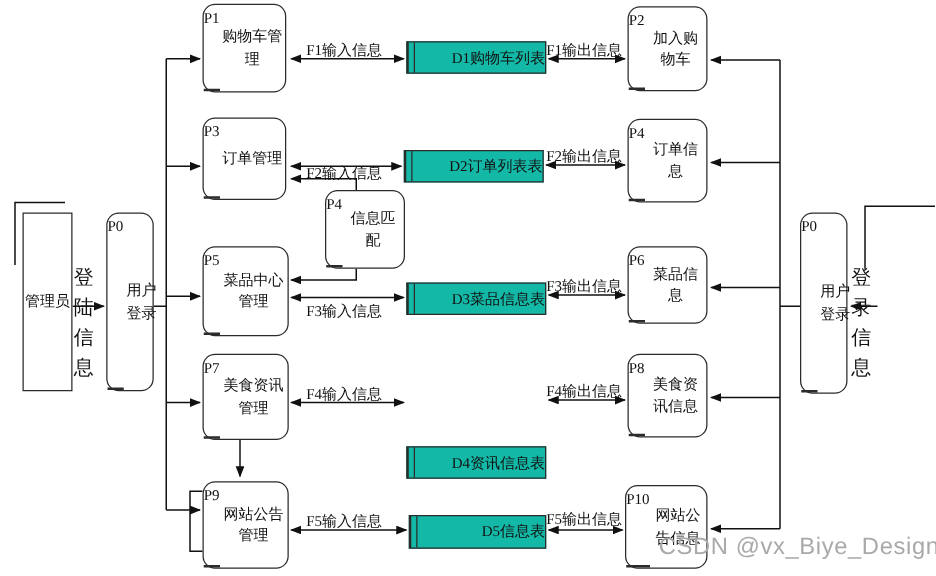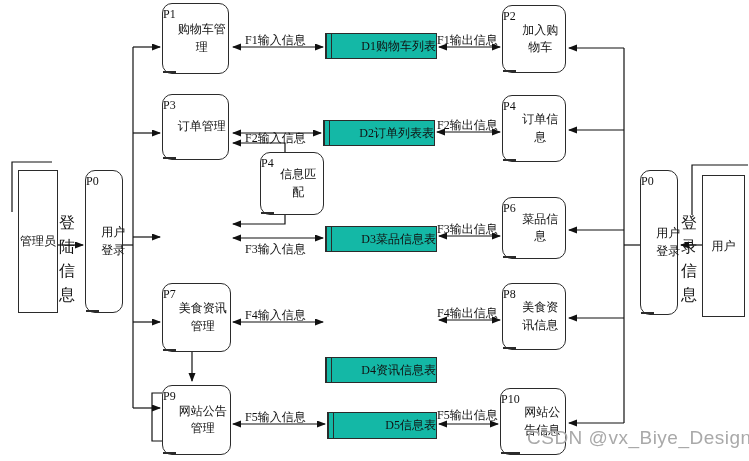--- a/index.html
+++ b/index.html
@@ -101,23 +101,20 @@
       <path d="M702,245 H681" marker-end="url(#ah)"></path>
 
       <path d="M52,162 H12 V212"></path>
       <path d="M748,165 H692 V215"></path>
     </g>
   </svg>
 
   <div class="entity" style="left:18px;top:170px;width:40px;height:143px;">
     <span>管理员</span>
   </div>
-  <div class="entity" style="left:702px;top:175px;width:43px;height:142px;">
-    <span>用户</span>
-  </div>
 
   <div class="pbox" style="left:85px;top:170px;width:38px;height:143px;">
     <div class="ptitle">P0</div>
     <div class="pbody">
         <span class="vbody">用户登录</span>
       </div>
   </div>
   <div class="pbox" style="left:640px;top:170px;width:38px;height:145px;">
     <div class="ptitle">P0</div>
     <div class="pbody">
@@ -129,20 +126,24 @@
     <div class="ptitle">P1</div>
     <div class="pbody">购物车管理</div>
   </div>
   <div class="pbox" style="left:162px;top:94px;width:67px;height:66px;">
     <div class="ptitle">P3</div>
     <div class="pbody">订单管理</div>
   </div>
   <div class="pbox" style="left:260px;top:152px;width:64px;height:63px;">
     <div class="ptitle">P4</div>
     <div class="pbody">信息匹配</div>
+  </div>
+  <div class="pbox" style="left:162px;top:197px;width:69px;height:72px;">
+    <div class="ptitle">P5</div>
+    <div class="pbody">菜品中心管理</div>
   </div>
   <div class="pbox" style="left:162px;top:283px;width:69px;height:69px;">
     <div class="ptitle">P7</div>
     <div class="pbody">美食资讯管理</div>
   </div>
   <div class="pbox" style="left:162px;top:385px;width:69px;height:70px;">
     <div class="ptitle">P9</div>
     <div class="pbody">网站公告管理</div>
   </div>
 

